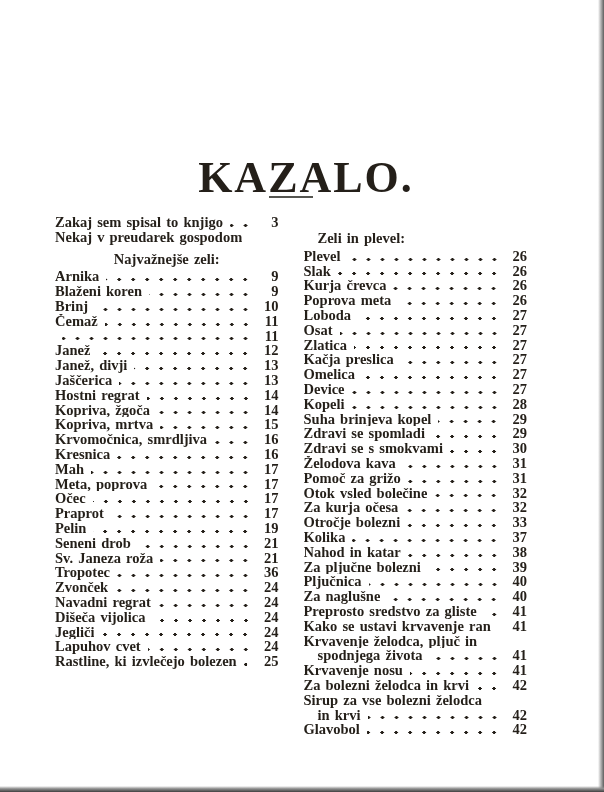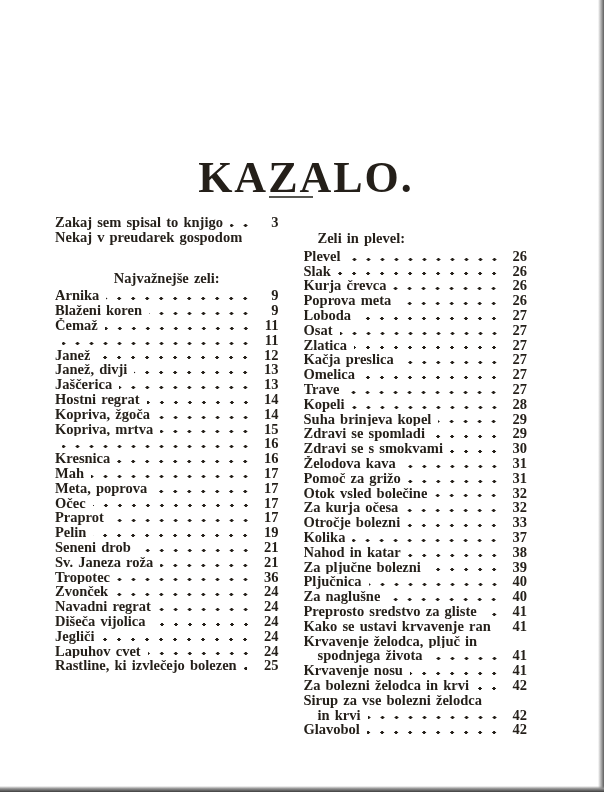--- a/index.html
+++ b/index.html
@@ -72,21 +72,21 @@
   }
   .row .pg {
     flex: 0 0 auto;
     width: 21px;
     text-align: right;
   }
   .row.cont .txt {
     padding-left: 14px;
   }
   .heading {
-    margin-top: 26px;
+    margin-top: 7px;
     margin-bottom: 3px;
   }
   .heading.center { text-align: center; }
   .heading.indent { padding-left: 14px; }
   .col > .heading:first-child { margin-top: 16px; }
   .edge-right {
     position: absolute;
     top: 0;
     right: 0;
     width: 6px;
@@ -123,20 +123,25 @@
           <span class="txt">Arnika</span>
           <span class="leader"></span>
           <span class="pg">9</span>
         </div>
         <div class="row">
           <span class="txt">Blaženi koren</span>
           <span class="leader"></span>
           <span class="pg">9</span>
         </div>
         <div class="row">
+          <span class="txt">Brinj</span>
+          <span class="leader"></span>
+          <span class="pg">10</span>
+        </div>
+        <div class="row">
           <span class="txt">Čemaž</span>
           <span class="leader"></span>
           <span class="pg">11</span>
         </div>
         <div class="row">
           <span class="leader"></span>
           <span class="pg">11</span>
         </div>
         <div class="row">
           <span class="txt">Janež</span>
@@ -162,20 +167,21 @@
           <span class="txt">Kopriva, žgoča</span>
           <span class="leader"></span>
           <span class="pg">14</span>
         </div>
         <div class="row">
           <span class="txt">Kopriva, mrtva</span>
           <span class="leader"></span>
           <span class="pg">15</span>
         </div>
         <div class="row">
+          <span class="txt">Krvomočnica, smrdljiva</span>
           <span class="leader"></span>
           <span class="pg">16</span>
         </div>
         <div class="row">
           <span class="txt">Kresnica</span>
           <span class="leader"></span>
           <span class="pg">16</span>
         </div>
         <div class="row">
           <span class="txt">Mah</span>
@@ -289,21 +295,21 @@
           <span class="txt">Kačja preslica</span>
           <span class="leader"></span>
           <span class="pg">27</span>
         </div>
         <div class="row">
           <span class="txt">Omelica</span>
           <span class="leader"></span>
           <span class="pg">27</span>
         </div>
         <div class="row">
-          <span class="txt">Trave</span>
+          <span class="txt">Device</span>
           <span class="leader"></span>
           <span class="pg">27</span>
         </div>
         <div class="row">
           <span class="txt">Kopeli</span>
           <span class="leader"></span>
           <span class="pg">28</span>
         </div>
         <div class="row">
           <span class="txt">Suha brinjeva kopel</span>

